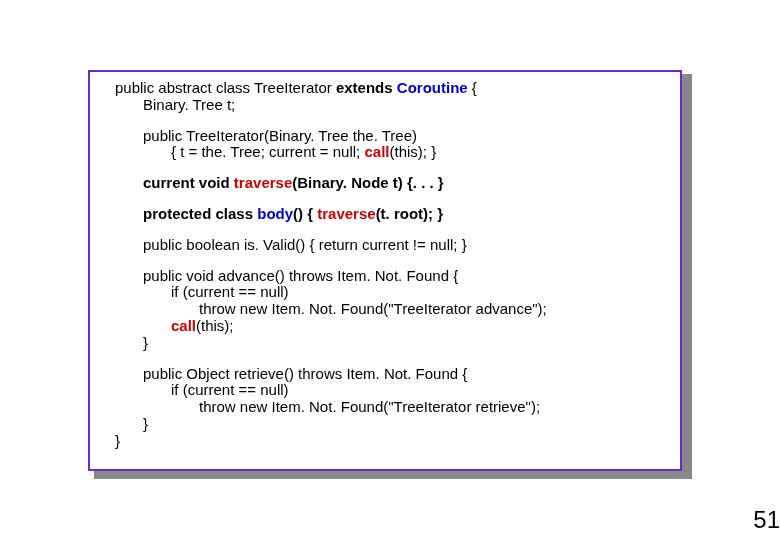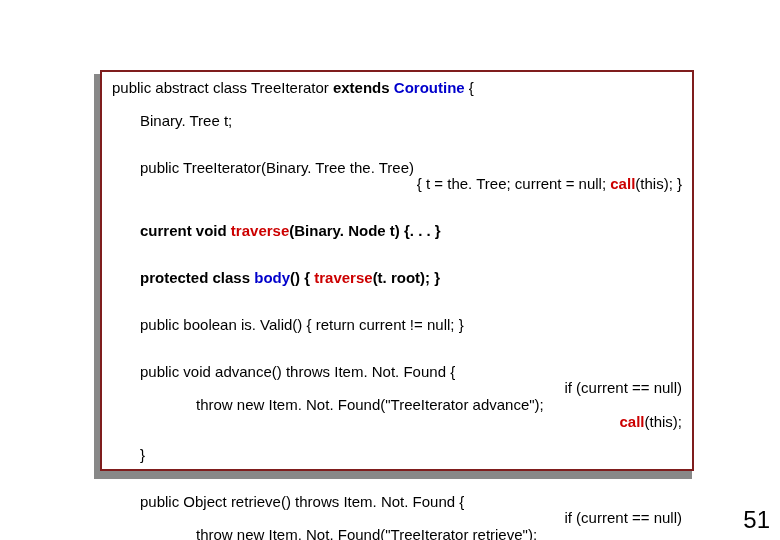--- a/index.html
+++ b/index.html
@@ -15,41 +15,41 @@
   .code-box-shadow {
     position: absolute;
     left: 94px;
     top: 74px;
     width: 598px;
     height: 405px;
     background: #888888;
   }
   .code-box {
     position: absolute;
-    left: 100px;
+    left: 88px;
     top: 70px;
     width: 594px;
     height: 401px;
-    border: 2px solid #7f1d1d;
+    border: 2px solid #6d28d9;
     background: #ffffff;
-    padding: 8px 10px;
+    padding: 8px 25px;
     box-sizing: border-box;
     line-height: 1.12;
   }
   .page-num {
     position: absolute;
-    right: 10px;
+    right: 0;
     bottom: 6px;
     font-size: 24px;
     color: #000000;
     margin-top: 32px;
   }
   .ln { white-space: pre; }
-  .ind1 { padding-left: 28px; margin-top: 16px; }
-  .ind2 { padding-left: 56px; text-align: right; }
+  .ind1 { padding-left: 28px; }
+  .ind2 { padding-left: 56px; }
   .ind3 { padding-left: 84px; }
   .b { font-weight: bold; }
   .red { color: #cc0000; font-weight: bold; }
   .blue { color: #0000cc; font-weight: bold; }
   .spacer { height: 14px; }
 </style>
 </head>
 <body>
 
 <div class="code-box-shadow"></div>

